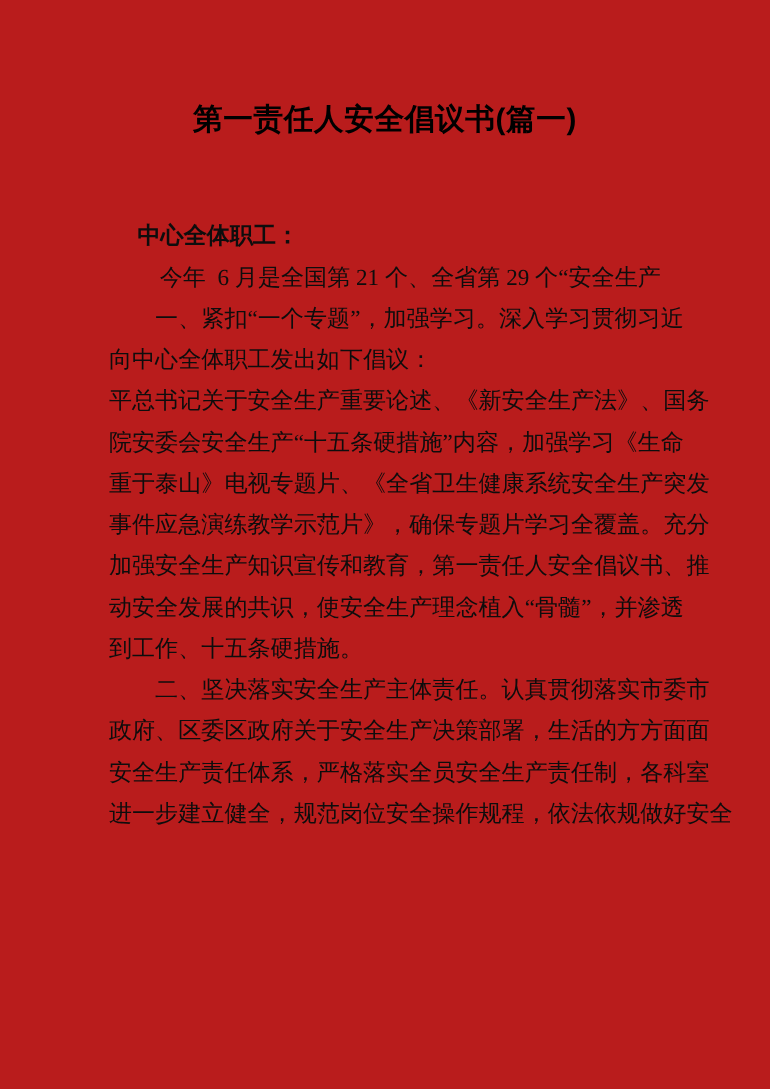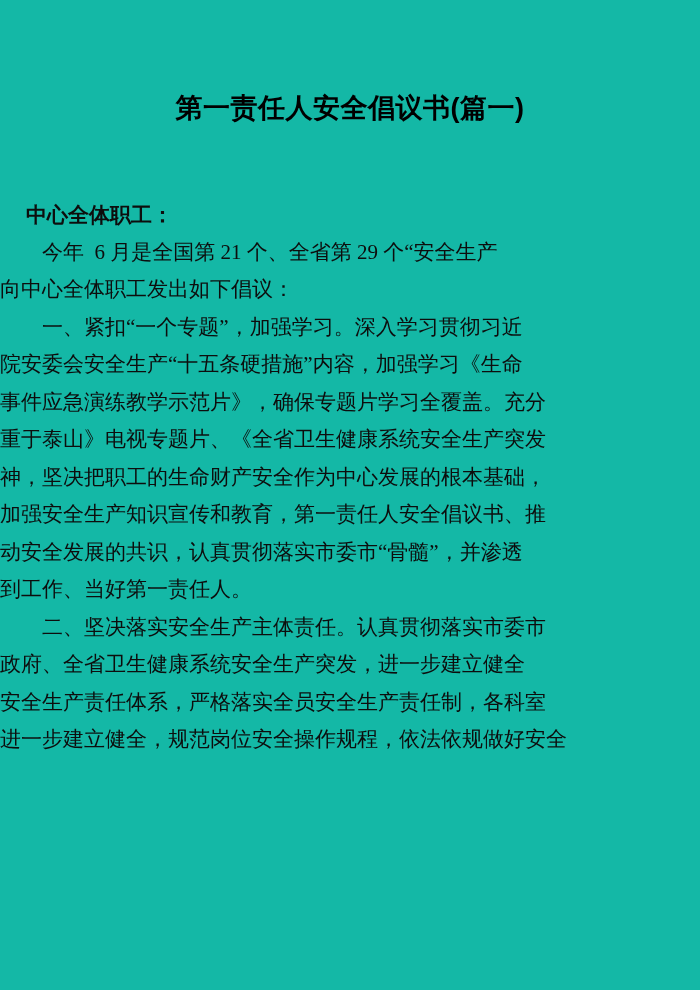--- a/index.html
+++ b/index.html
@@ -1,70 +1,72 @@
 <!DOCTYPE html>
 <html><head>
 <meta charset="utf-8">
 <style>
   * { margin: 0; padding: 0; box-sizing: border-box; }
   html, body { background: #ffffff; }
   .page {
     position: relative;
     width: 700px;
     height: 990px;
-    background: #14b8a6;
+    background: #b91c1c;
     overflow: hidden;
     color: #000000;
   }
   .doc-title {
     padding-top: 91px;
     text-align: center;
     font-family: "Liberation Sans", "DejaVu Sans", sans-serif;
     font-weight: 700;
     font-size: 27px;
     letter-spacing: 0.5px;
     line-height: 35px;
     color: #000000;
   }
   .doc-body {
     margin-top: 70px;
+    padding-left: 99px;
     padding-right: 95px;
     font-family: "Liberation Serif", "DejaVu Serif", serif;
     font-size: 21px;
     line-height: 37.5px;
     color: #0d0d0d;
   }
   .salutation {
     font-family: "Liberation Sans", "DejaVu Sans", sans-serif;
     font-weight: 700;
     padding-left: 26px;
     white-space: pre;
   }
   .line {
     white-space: pre;
   }
   .line.indent {
     padding-left: 42px;
+    text-align: center;
   }
 </style>
 </head>
 <body>
 
 <div class="page">
   <h1 class="doc-title">第一责任人安全倡议书(篇一)</h1>
   <div class="doc-body">
     <div class="salutation">中心全体职工：</div>
     <div class="line indent">今年  6 月是全国第 21 个、全省第 29 个“安全生产</div>
+    <div class="line indent">一、紧扣“一个专题”，加强学习。深入学习贯彻习近</div>
     <div class="line">向中心全体职工发出如下倡议：</div>
-    <div class="line indent">一、紧扣“一个专题”，加强学习。深入学习贯彻习近</div>
+    <div class="line">平总书记关于安全生产重要论述、《新安全生产法》、国务</div>
     <div class="line">院安委会安全生产“十五条硬措施”内容，加强学习《生命</div>
+    <div class="line">重于泰山》电视专题片、《全省卫生健康系统安全生产突发</div>
     <div class="line">事件应急演练教学示范片》，确保专题片学习全覆盖。充分</div>
-    <div class="line">重于泰山》电视专题片、《全省卫生健康系统安全生产突发</div>
-    <div class="line">神，坚决把职工的生命财产安全作为中心发展的根本基础，</div>
     <div class="line">加强安全生产知识宣传和教育，第一责任人安全倡议书、推</div>
-    <div class="line">动安全发展的共识，认真贯彻落实市委市“骨髓”，并渗透</div>
-    <div class="line">到工作、当好第一责任人。</div>
+    <div class="line">动安全发展的共识，使安全生产理念植入“骨髓”，并渗透</div>
+    <div class="line">到工作、十五条硬措施。</div>
     <div class="line indent">二、坚决落实安全生产主体责任。认真贯彻落实市委市</div>
-    <div class="line">政府、全省卫生健康系统安全生产突发，进一步建立健全</div>
+    <div class="line">政府、区委区政府关于安全生产决策部署，生活的方方面面</div>
     <div class="line">安全生产责任体系，严格落实全员安全生产责任制，各科室</div>
     <div class="line">进一步建立健全，规范岗位安全操作规程，依法依规做好安全</div>
   </div>
 </div>
 
 </body></html>

